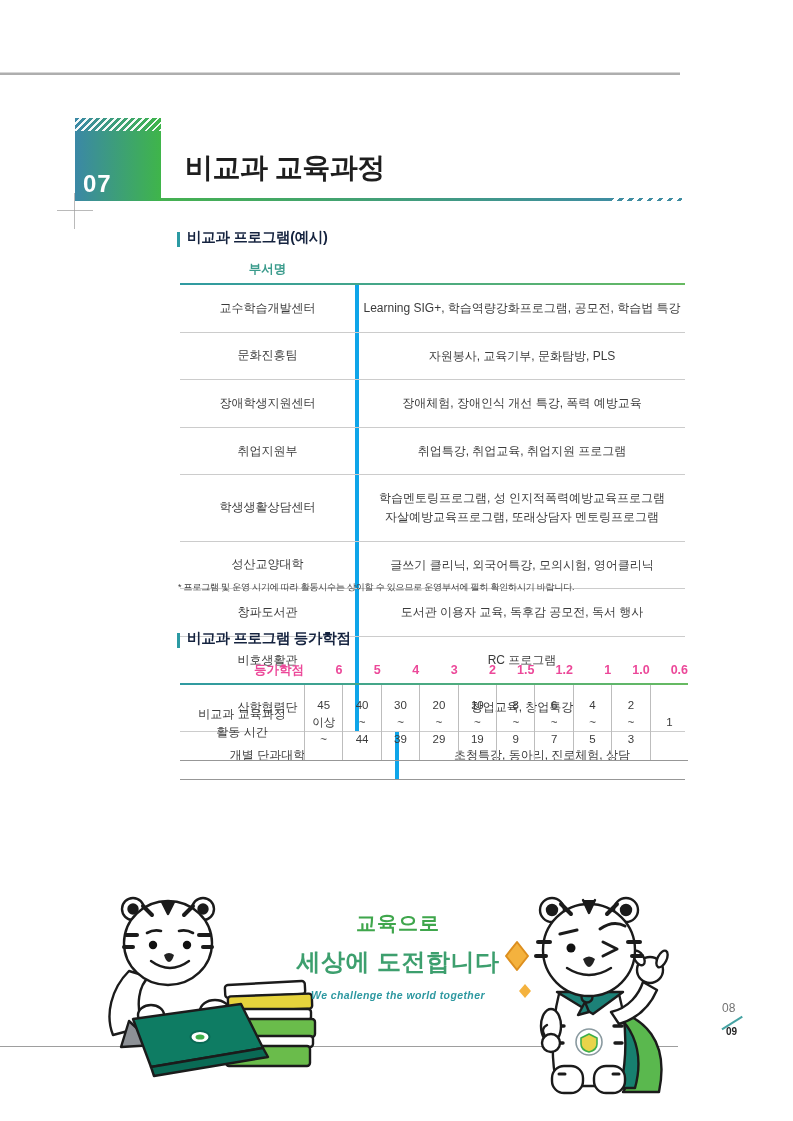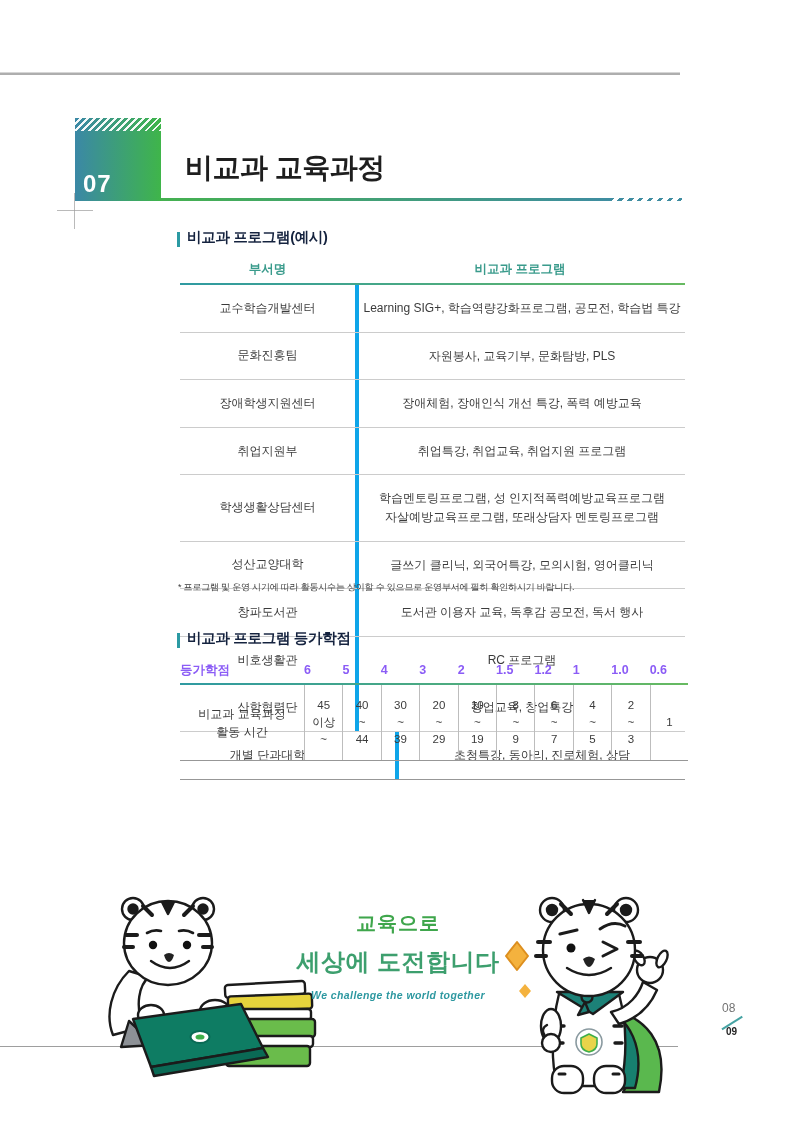--- a/index.html
+++ b/index.html
@@ -45,21 +45,21 @@
   .t1-row:last-of-type{border-bottom:1px solid #979797;gap:40px;}
   .t1-row .cell{display:flex;align-items:center;justify-content:center;text-align:center;padding:14px 4px;box-sizing:border-box;}
   .t1-row .cell.progs{border-left:4px solid #0ea5e9;white-space:pre-line;line-height:1.55;}
   .t1-row.tall{min-height:40px;}
 
   .footnote{left:178px;top:581px;font-size:9px;color:#3a3a3a;letter-spacing:-0.2px;}
 
   
   .table2{left:180px;top:657px;width:508px;}
   .t2-header{display:flex;height:26px;align-items:center;}
-  .t2-header .hc{color:#8b5cf6;font-weight:bold;font-size:12.5px;text-align:left;}
+  .t2-header .hc{color:#ec4899;font-weight:bold;font-size:12.5px;text-align:right;}
   .t2-label-col{width:124px;flex:none;}
   .t2-col{flex:1;}
   .t2-rule{height:2px;background:linear-gradient(to right,#2f9aa2,#67ba61);}
   .t2-row{display:flex;height:75px;border-bottom:1px solid #979797;}
   .t2-row .cell{display:flex;align-items:center;justify-content:center;text-align:center;
         font-size:12px;color:#3b3b3b;white-space:pre-line;line-height:1.5;}
   .t2-row .cell.num{border-left:1px solid #bdbdbd;font-size:11.5px;line-height:1.45;}
 
   
   .footer-line{left:0;top:1046px;width:678px;height:1px;background:#9e9e9e;}
@@ -94,21 +94,20 @@
   <div class="abs title-underline-hatch"></div>
 
   <div class="abs section-heading sec1">
     <span class="section-bar"></span>
     <span class="section-text">비교과 프로그램(예시)</span>
   </div>
 
   <div class="abs table1">
     <div class="t1-header">
       <div class="hc t1-c1">부서명</div>
-      <div class="hc t1-c2">비교과 프로그램</div>
     </div>
     <div class="t1-rule"></div>
 
     <div class="t1-row">
       <div class="cell t1-c1">교수학습개발센터</div>
       <div class="cell t1-c2 progs">Learning SIG+, 학습역량강화프로그램, 공모전, 학습법 특강</div>
     </div>
     <div class="t1-row">
       <div class="cell t1-c1">문화진흥팀</div>
       <div class="cell t1-c2 progs">자원봉사, 교육기부, 문화탐방, PLS</div>

